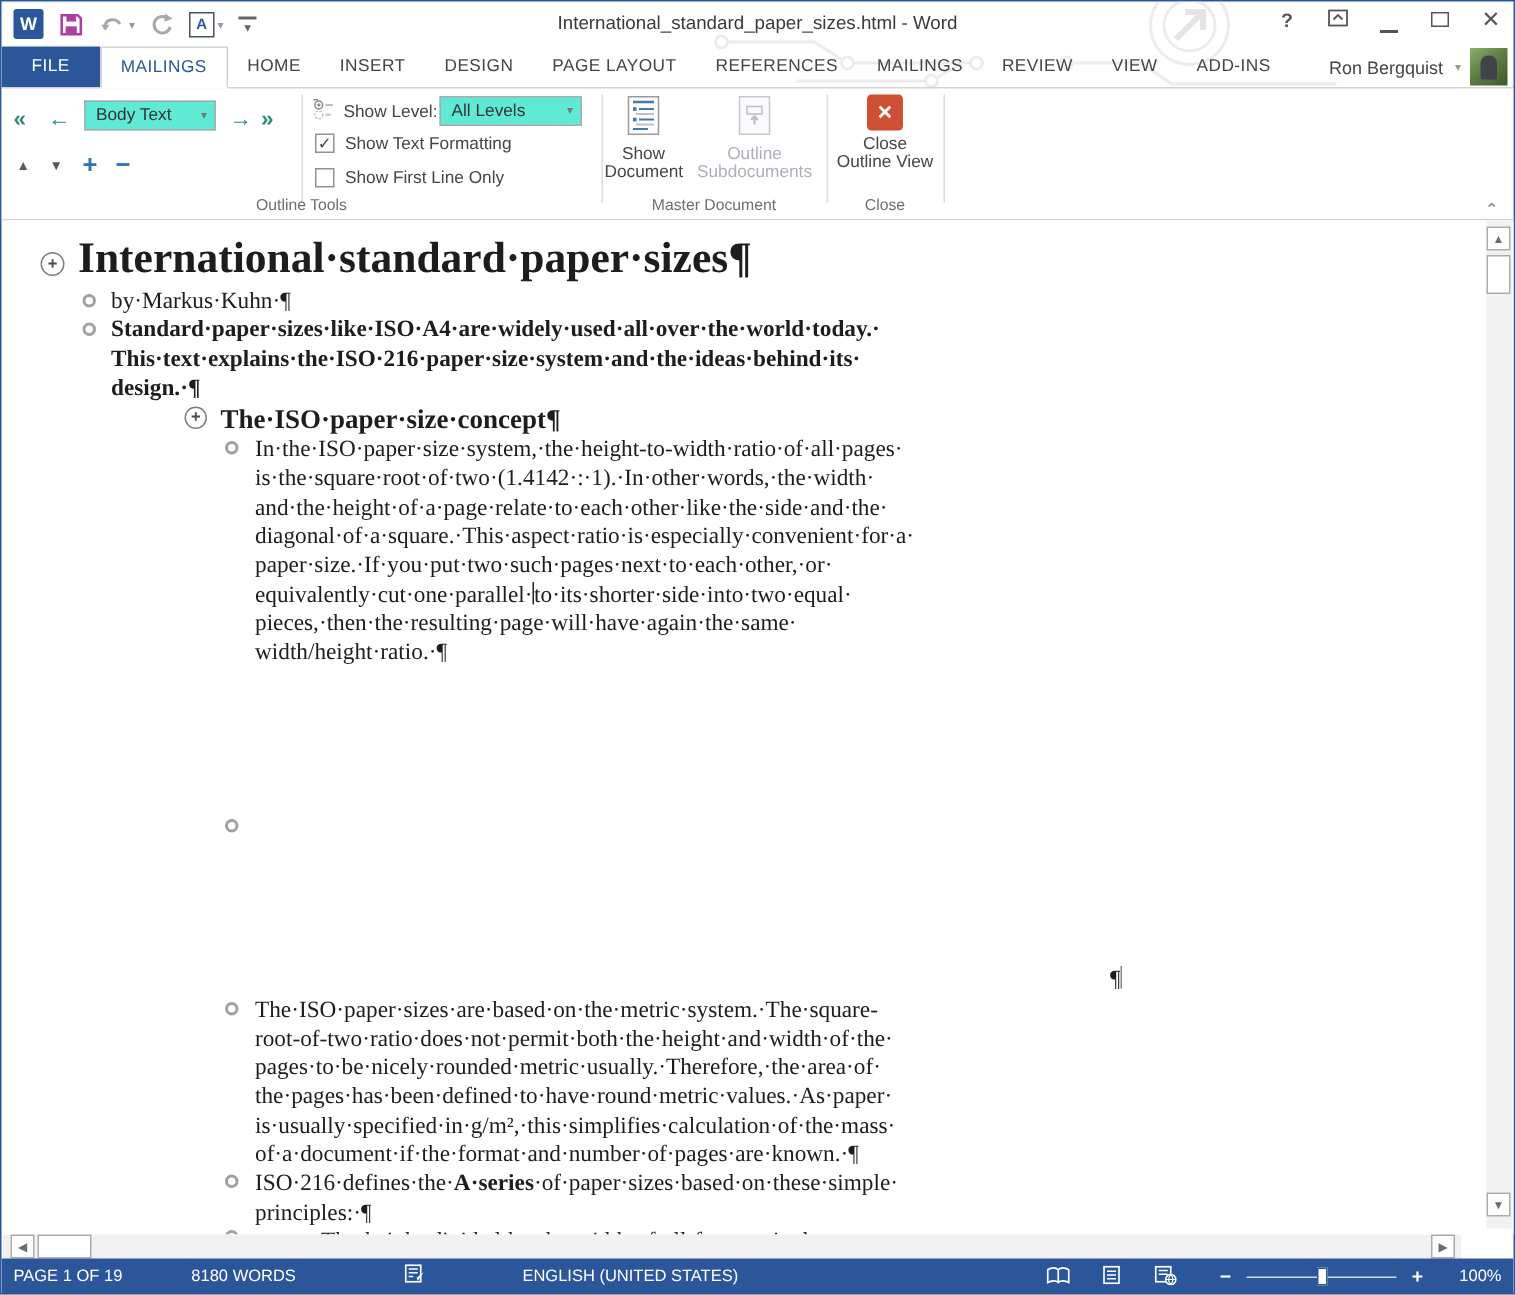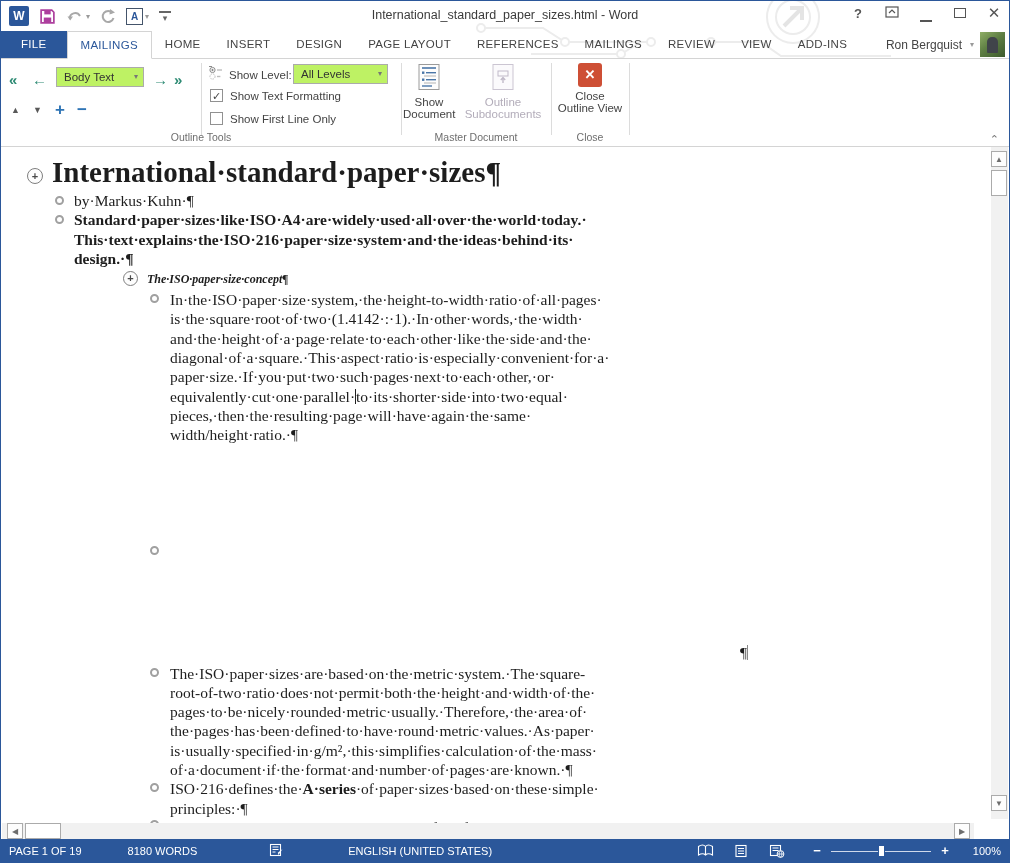--- a/index.html
+++ b/index.html
@@ -38,21 +38,21 @@
   .avatar::after { content:""; position:absolute; left:7px; top:5px; width:11px; height:16px;
                    background:#40444a; border-radius:5px 5px 1px 1px; }
   
   .ribbon { position:absolute; left:0; top:58px; width:100%; height:88px; background:#fff;
             border-bottom:1px solid #d4d4d4; z-index:1; }
   .rsep { position:absolute; top:4px; height:72px; width:1px; background:#dcdcdc; }
   .grp-label { position:absolute; top:72px; font-size:10.5px; color:#6e6e6e; text-align:center; }
   .tealbtn { color:#2e8b74; font-weight:bold; font-size:15px; line-height:22px; cursor:pointer; }
   .graytri { color:#595959; font-size:9px; cursor:pointer; }
   .bluebtn { color:#2e74b5; font-weight:bold; font-size:17px; line-height:20px; cursor:pointer; }
-  .dd { position:absolute; border:1px solid #ababab; background:#bef264; font-size:11.5px; color:#333;
+  .dd { position:absolute; border:1px solid #ababab; background:#5eead4; font-size:11.5px; color:#333;
         padding:3px 18px 3px 7px; cursor:pointer; white-space:nowrap; }
   .dd .dd-caret { position:absolute; right:5px; top:4px; font-size:8px; color:#777; }
   .cb-row { position:absolute; display:flex; align-items:center; gap:7px; cursor:pointer; }
   .cb { width:13px; height:13px; border:1px solid #919191; background:#fff; font-size:11px; line-height:12px;
         text-align:center; color:#444; }
   .cb-label { font-size:11.5px; color:#444; }
   .bigbtn { position:absolute; top:2px; text-align:center; cursor:pointer; font-size:11.5px; color:#444; }
   .bigbtn .ic { margin:2px auto 3px; }
   .bigbtn.disabled { color:#b3adba; cursor:default; }
   .close-x { width:24px; height:24px; background:#ce4f35; border-radius:3px; color:#fff; font-weight:bold;
@@ -62,21 +62,21 @@
   .docarea { position:absolute; left:1px; top:146px; width:1008px; height:676px; background:#fff; overflow:hidden; z-index:1;}
   #doc-content { position:absolute; left:0; top:0; width:990px; font-family:"Liberation Serif", serif;
                  color:#1d1d1d; font-size:15.5px; }
   .o-item { position:relative; }
   .line { white-space:nowrap; line-height:19.3px; }
   .it-title { margin-top:6px; padding-left:50px; }
   .it-title .line { font-size:29px; font-weight:bold; line-height:38px; }
   .it-l1 { padding-left:72px; }
   .o-item.b .line { font-weight:bold; }
   .it-h2 { padding-left:145px; }
-  .it-h2 .line { font-size:12px; font-weight:bold; line-height:22px;font-style:italic; }
+  .it-h2 .line { font-size:18px; font-weight:bold; line-height:22px; }
   .it-l3 { padding-left:168px; }
   .it-l4 { padding-left:212px; }
   .it-img { height:219px; }
   .bullet { position:absolute; cursor:pointer; }
   .bp { width:15px; height:15px; border:1px solid #7f7f7f; border-radius:50%; background:#fdfdfd;
         color:#4a4a4a; font:bold 11px/13px "Liberation Sans",sans-serif; text-align:center; }
   .bp::after { content:"+"; }
   .bc { width:9px; height:9px; border:2px solid #a0a0a0; border-radius:50%; background:#fff; }
   .it-title>.bullet { left:25px; top:15px; width:16px; height:16px; line-height:14px; }
   .it-l1>.bullet  { left:53px;  top:5px; }

